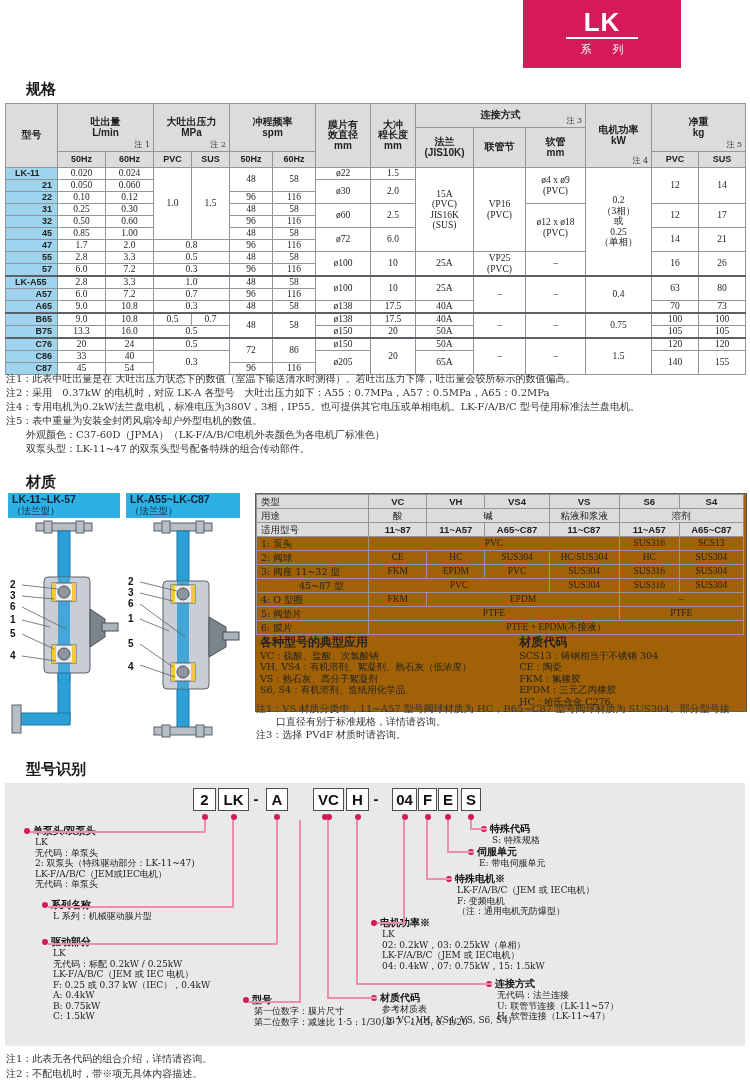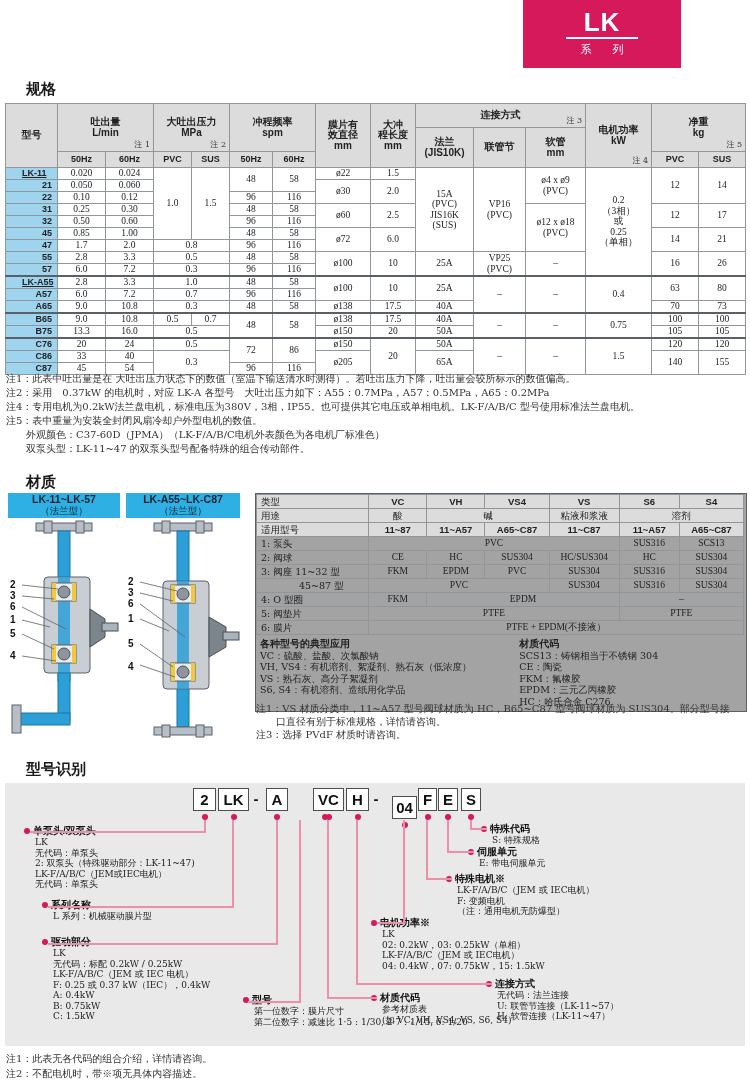--- a/index.html
+++ b/index.html
@@ -19,65 +19,65 @@
                  font-family:"Liberation Serif",serif;font-size:9.5px;padding:0;line-height:11px;overflow:hidden;}
   #spec-table tr.body-row{height:12px;}
   #spec-table td.hd{background:#dcdcdc;font-family:"Liberation Sans",sans-serif;font-weight:bold;
                     font-size:10px;line-height:11px;position:relative;}
   #spec-table td.hd .note{position:absolute;right:3px;bottom:1px;font-weight:normal;
                     font-family:"DejaVu Serif",serif;font-size:8px;color:#333;}
   #spec-table td.sub{font-size:9px;height:15px;}
   #spec-table tr.hr1{height:24px;} #spec-table tr.hr2{height:24px;} #spec-table tr.hr3{height:15px;}
   #spec-table td.model{background:#9fd4ef;font-family:"Liberation Sans",sans-serif;font-weight:bold;
                     font-size:9px;text-align:right;padding-right:5px;}
-  #spec-table td.model.first{text-align:left;padding-left:16px;padding-right:0;text-decoration:underline;}
+  #spec-table td.model.first{text-align:left;padding-left:9px;padding-right:0;}
   #spec-table tr.grp td{border-top:2px solid #5a6065;}
   .cell-lines div{line-height:10.5px;}
   
   .notes{position:absolute;font-family:"DejaVu Serif",serif;font-size:10px;color:#333;line-height:14px;}
   #spec-notes{left:6px;top:372px;width:740px;}
   #mat-notes{left:256px;top:702px;width:490px;line-height:13px;}
   #model-notes{left:6px;top:1051px;width:740px;line-height:15px;}
   
-  .fig{position:absolute;top:493px;text-align:center;}
+  .fig{position:absolute;top:493px;}
   #fig1{left:8px;width:112px;} #fig2{left:126px;width:114px;}
   .fig-title{background:#2eb0e4;color:#0b2430;padding:1px 4px 2px 4px;line-height:11px;}
   .fig-title .ft1{font-weight:bold;font-size:10.5px;} .fig-title .ft2{font-size:9.5px;}
   .fig svg{display:block;margin-top:1px;}
   .callouts{position:absolute;left:0;top:26px;width:14px;}
   .callouts div{position:absolute;left:2px;font:bold 10px "Liberation Sans",sans-serif;color:#111;}
   #fig1 .callouts div:nth-child(1){top:60px;} #fig1 .callouts div:nth-child(2){top:71px;}
   #fig1 .callouts div:nth-child(3){top:82px;} #fig1 .callouts div:nth-child(4){top:95px;}
   #fig1 .callouts div:nth-child(5){top:109px;} #fig1 .callouts div:nth-child(6){top:131px;}
   #fig2 .callouts div:nth-child(1){top:57px;} #fig2 .callouts div:nth-child(2){top:68px;}
   #fig2 .callouts div:nth-child(3){top:79px;} #fig2 .callouts div:nth-child(4){top:94px;}
   #fig2 .callouts div:nth-child(5){top:119px;} #fig2 .callouts div:nth-child(6){top:142px;}
   
-  #mat-wrap{position:absolute;left:255px;top:493px;width:490px;border:1px solid #5a6065;background:#a3a3a3;}
+  #mat-wrap{position:absolute;left:255px;top:493px;width:490px;border:1px solid #5a6065;background:#a16207;}
   #mat-table{border-collapse:collapse;table-layout:fixed;width:488px;}
   #mat-table td{border:1px solid #8f969c;text-align:center;font-family:"Liberation Serif",serif;
                 font-size:9.5px;height:13px;padding:0 1px;line-height:11px;}
   #mat-table td.hd{background:#dcdcdc;font-family:"DejaVu Serif",serif;}
   #mat-table td.b{font-family:"Liberation Sans",sans-serif;font-weight:bold;font-size:9.5px;}
   #mat-table td.lab{text-align:left;padding-left:4px;font-family:"DejaVu Serif",serif;}
   #mat-table td.indent{padding-left:42px;}
   #mat-apps{display:flex;padding:3px 6px 4px 4px;font-family:"DejaVu Serif",serif;font-size:9.5px;line-height:11.5px;}
   #mat-apps .col-l{width:54%;} #mat-apps .col-r{width:46%;}
-  #mat-apps .apps-title{font-family:Liberation Sans, sans-serif;font-weight:bold;font-size:10px;}
+  #mat-apps .apps-title{font-family:Liberation Mono, monospace;font-weight:bold;font-size:12px;}
   
   #model-panel{position:absolute;left:5px;top:783px;width:740px;height:263px;background:#e9e9ea;}
   .seg{position:absolute;top:5px;height:21px;background:#fff;border:1px solid #4a4f54;
        font:bold 15px "Liberation Sans",sans-serif;text-align:center;line-height:21px;color:#111;}
   .seg.dash{background:none;border:none;font-weight:bold;}
   .seg .dot{position:absolute;left:50%;top:25px;width:6px;height:6px;margin-left:-3px;border-radius:50%;background:#d6195b;}
   .seg:nth-of-type(1){left:188px;width:21px;} .seg:nth-of-type(2){left:213px;width:29px;}
   .seg:nth-of-type(3){left:246px;width:10px;} .seg:nth-of-type(4){left:261px;width:20px;}
   .seg:nth-of-type(5){left:284px;width:21px;margin-left:24px;} .seg:nth-of-type(6){left:308px;width:29px;}
   .seg:nth-of-type(7){left:341px;width:21px;} .seg:nth-of-type(8){left:366px;width:10px;}
-  .seg:nth-of-type(9){left:387px;width:23px;margin-top:8px;} .seg:nth-of-type(10){left:413px;width:17px;}
+  .seg:nth-of-type(9){left:387px;width:23px;} .seg:nth-of-type(10){left:413px;width:17px;}
   .seg:nth-of-type(11){left:433px;width:18px;} .seg:nth-of-type(12){left:456px;width:18px;}
   
   .cl{position:absolute;background:#ee8fa8;}
   .v{width:2px;} .h{height:2px;}
   
   .mi{position:absolute;}
   .mi-title{font:bold 10px "Liberation Sans",sans-serif;color:#111;line-height:12px;white-space:nowrap;}
   .mi-title .bdot{display:inline-block;width:6px;height:6px;border-radius:50%;background:#d6195b;margin-right:3px;}
   .mi-line{font-family:"DejaVu Serif",serif;font-size:9px;color:#222;line-height:10.5px;
            margin-left:11px;white-space:nowrap;}

